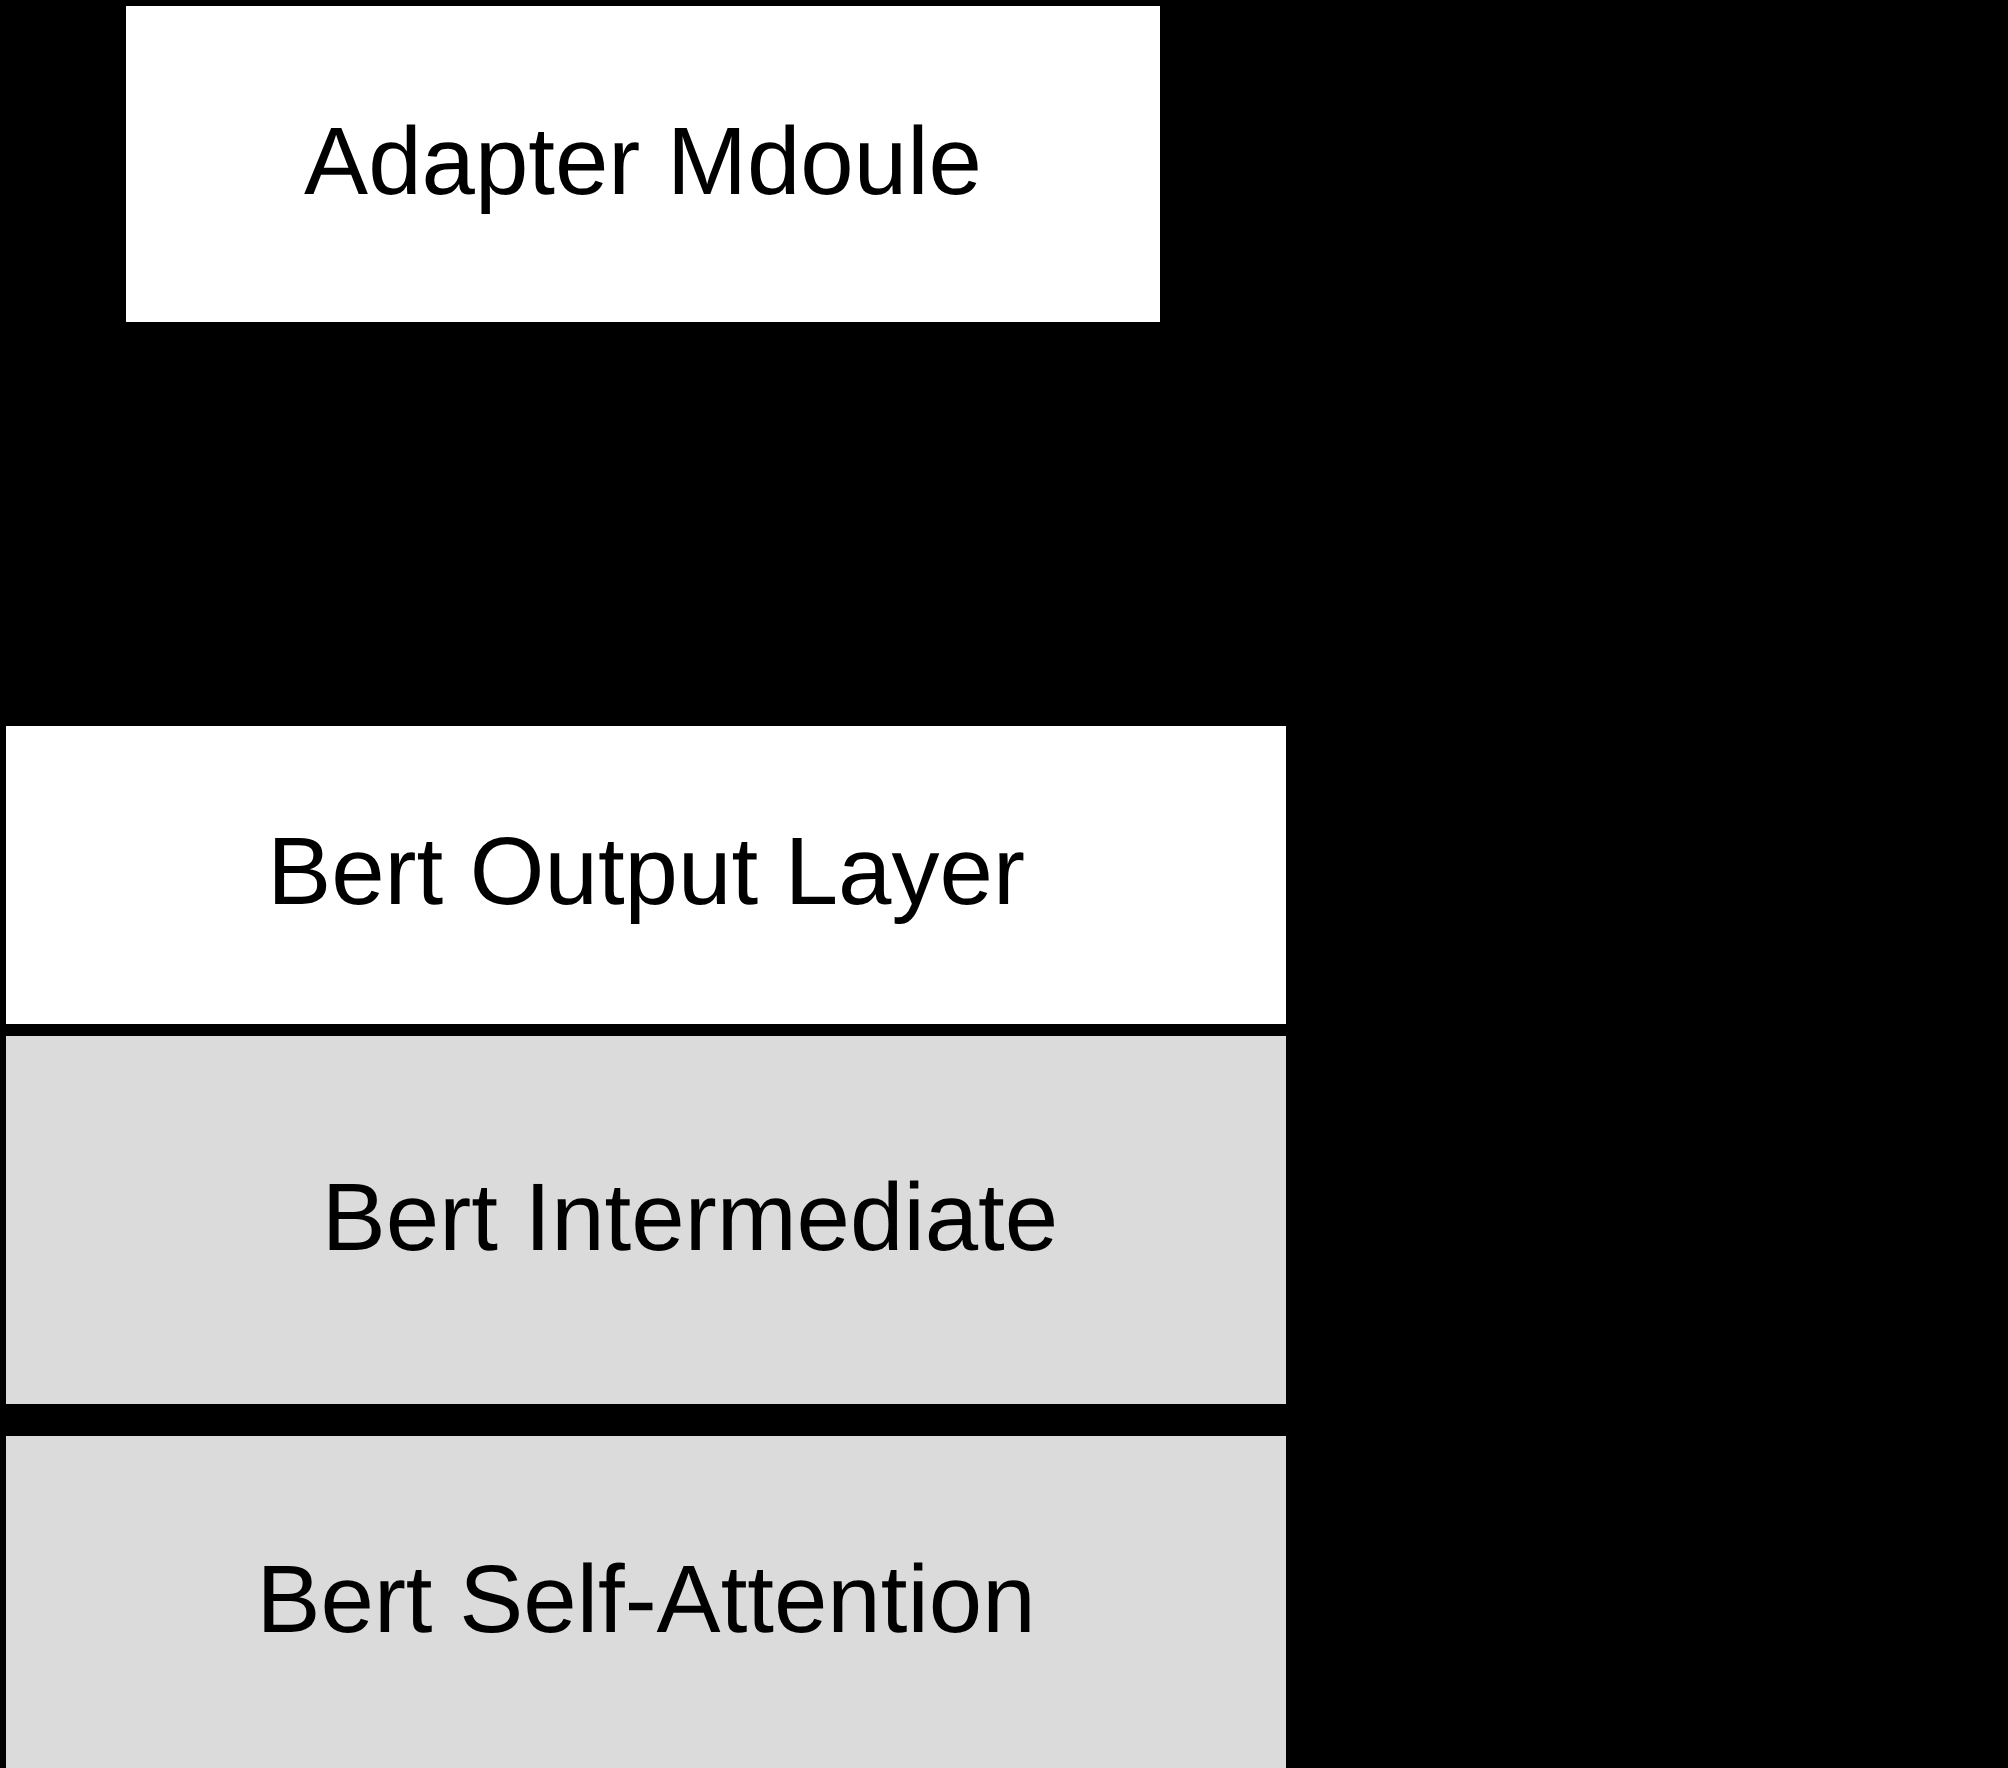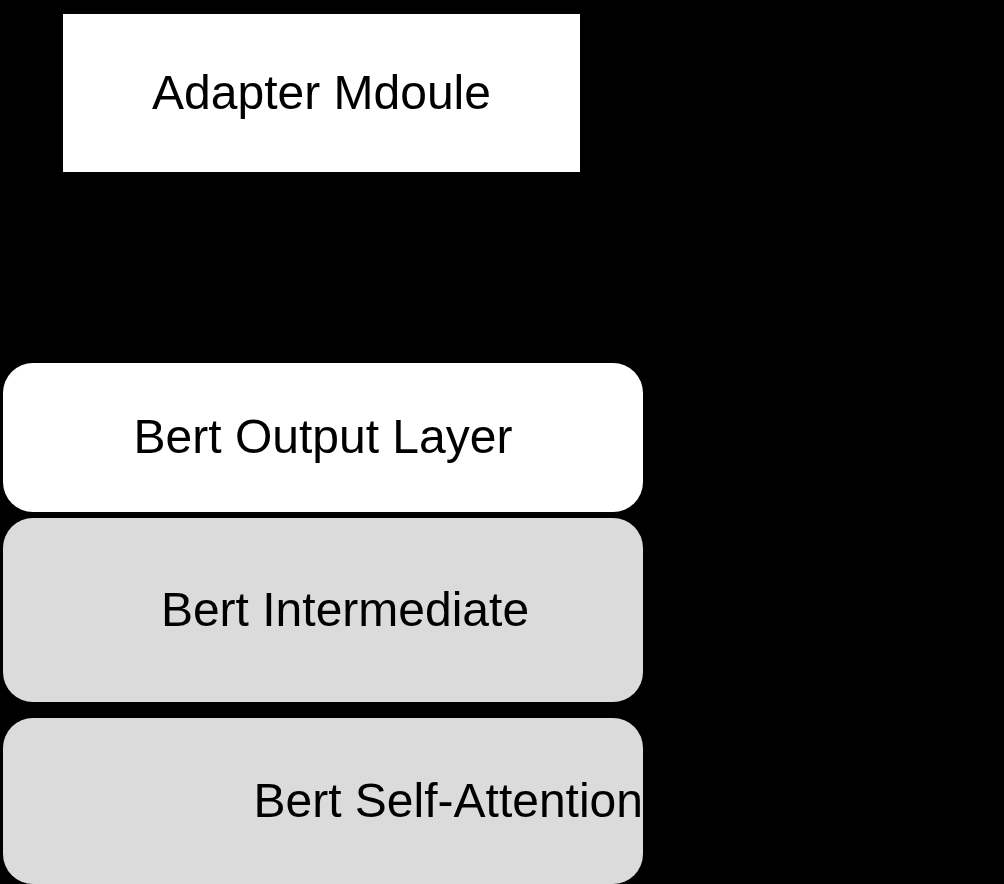--- a/index.html
+++ b/index.html
@@ -13,21 +13,21 @@
     overflow: hidden;
     background: #000000;
     font-family: "Liberation Sans", sans-serif;
     color: #000000;
   }
 
   
   .adapter-box {
     position: absolute;
     left: 63px;
-    top: 14px;
+    top: 3px;
     width: 517px;
     height: 158px;
     background: #ffffff;
     display: flex;
     flex-direction: column;
     align-items: center;
     justify-content: center;
     text-align: center;
     font-size: 48px;
     line-height: 60px;
@@ -46,25 +46,24 @@
     display: flex;
     flex-direction: column;
   }
   .layer {
     display: flex;
     align-items: center;
     justify-content: center;
     text-align: center;
     font-size: 48px;
     line-height: 56px;
-    border-radius: 30px;
   }
   .layer-white { background: #ffffff; height: 156px; }
   .layer-gray-1 { background: #dbdbdb; height: 194px; margin-top: 6px; padding-left: 44px; }
-  .layer-gray-2 { background: #dbdbdb; height: 174px; margin-top: 16px; justify-content: flex-end; }
+  .layer-gray-2 { background: #dbdbdb; height: 174px; margin-top: 16px; }
   
 </style>
 </head>
 <body>
 
 <div class="adapter-box">
   <span>Adapter Mdoule</span>
 </div>
 
 <div class="layer-stack">

